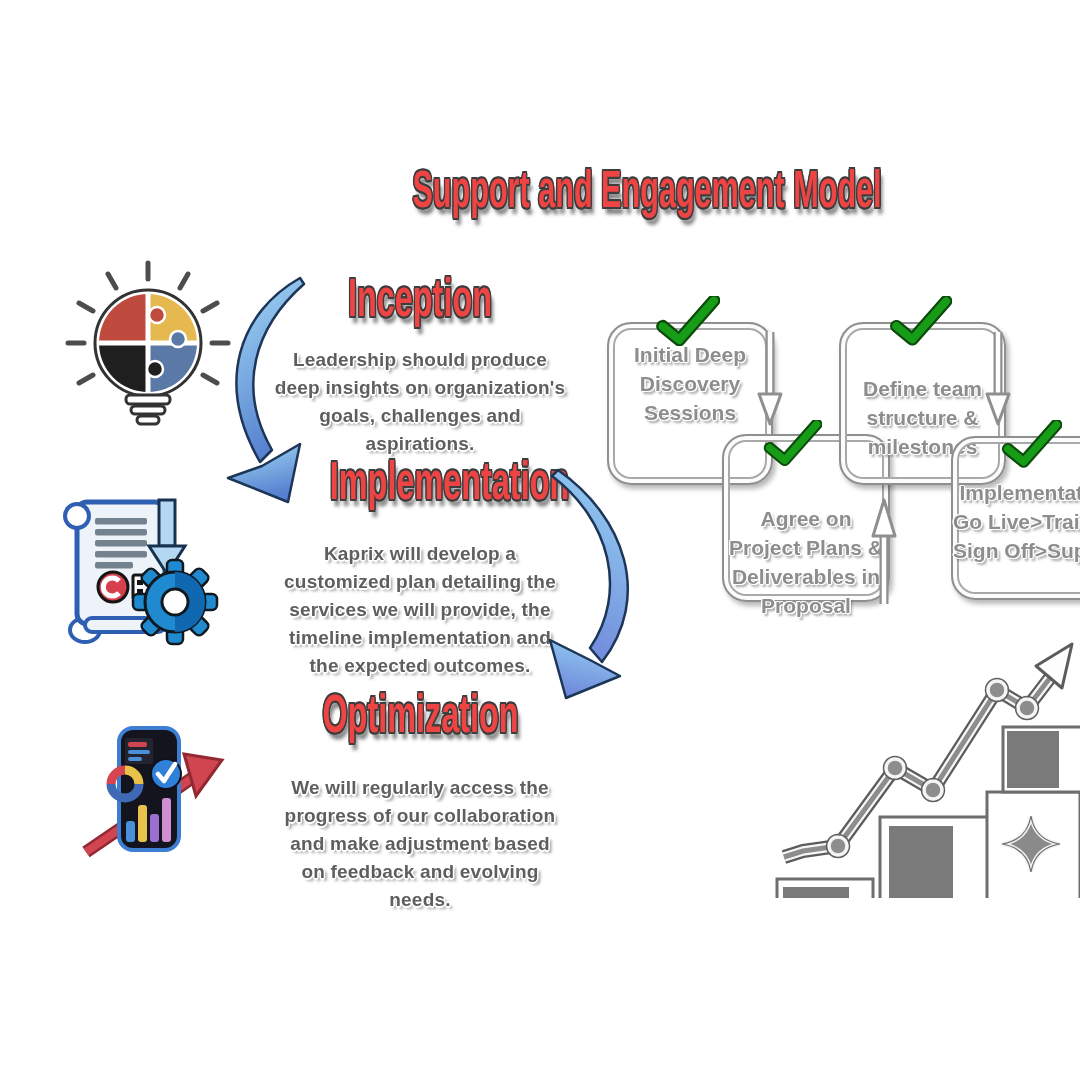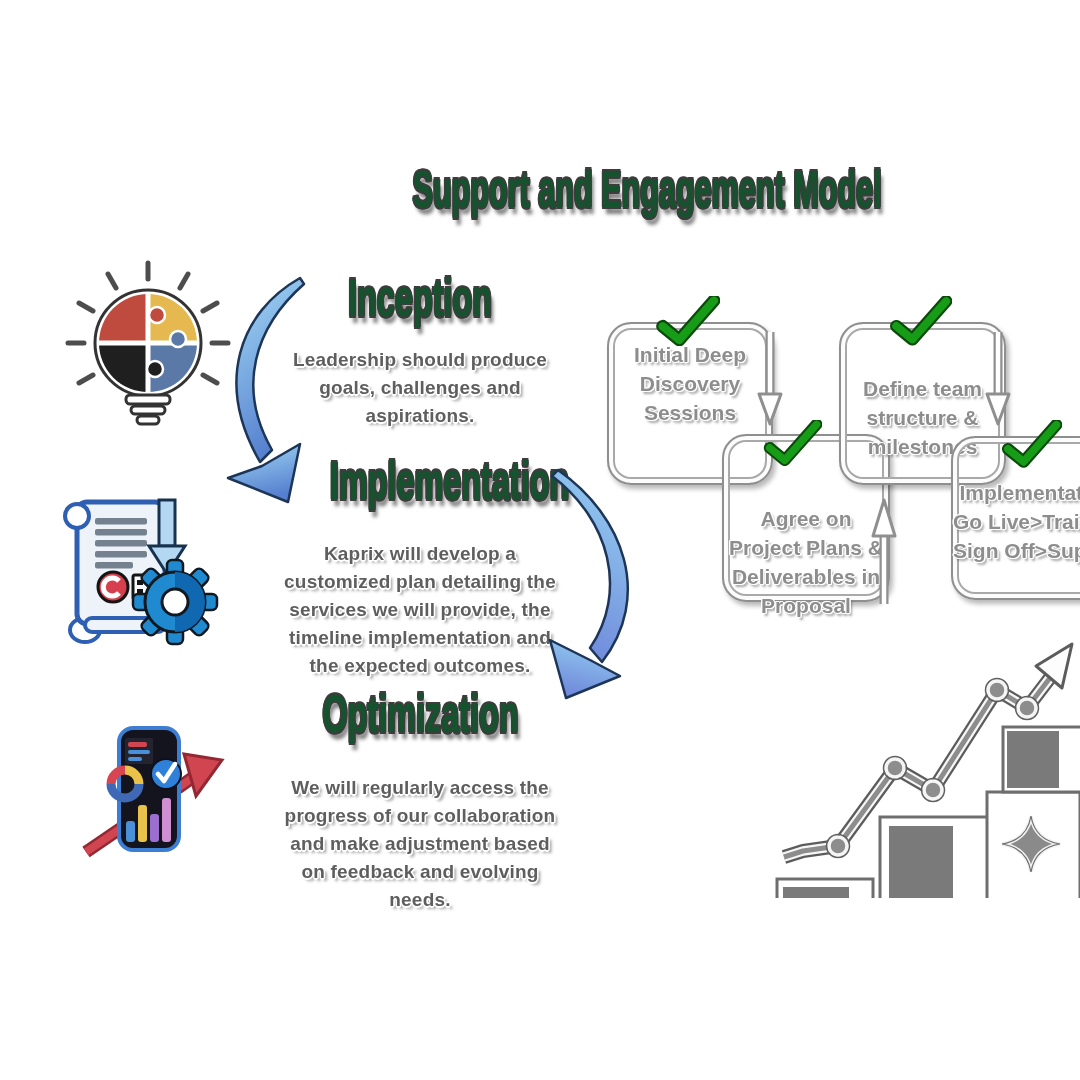--- a/index.html
+++ b/index.html
@@ -1,21 +1,21 @@
 <!DOCTYPE html>
 <html style="--background: #ffffff; --heading-fill: #ffffff; --heading-outline: #3d3d3d; --body-text: #5e5e5e; --box-text: #8d8d8d; --box-border: #8f8f8f; --check-green: #169c16; --flow-arrow-light: #a3d9f5; --flow-arrow-dark: #5577d0; --chart-gray: #8a8a8a; --icon-red: #c0453a; --icon-yellow: #e5b94f; --icon-blue: #2f80d8;"><head>
 <meta charset="utf-8">
 <style>
   html,body{margin:0;padding:0;background:#fff;}
   #canvas{position:relative;width:1080px;height:1080px;background:#fff;overflow:hidden;
           font-family:"Liberation Sans",sans-serif;}
   .abs{position:absolute;}
 
   
-  .hd{font-weight:bold;color:#14532d;white-space:nowrap;text-align:center;line-height:1;}
+  .hd{font-weight:bold;color:#ef4444;white-space:nowrap;text-align:center;line-height:1;}
   .hd .cond{display:inline-block;transform:scaleX(.6);transform-origin:50% 0;
     text-shadow:2.2px 0 #3d3d3d,-2.2px 0 #3d3d3d,0 2.2px #3d3d3d,0 -2.2px #3d3d3d,
       1.7px 1.7px #3d3d3d,-1.7px 1.7px #3d3d3d,1.7px -1.7px #3d3d3d,-1.7px -1.7px #3d3d3d,
       5px 7px 5px rgba(0,0,0,.5);}
   .title{font-size:51px;}
   .phase-hd{font-size:54px;}
 
   
   .para{font-size:19px;font-weight:bold;color:#5e5e5e;text-align:center;line-height:28px;
     letter-spacing:.2px;
@@ -81,20 +81,21 @@
     </defs>
     <path d="M100,6 C40,40 14,110 60,190 L72,178 C36,115 55,55 104,12 Z" fill="url(#bluegrad1)" stroke="#1d3557" stroke-width="2.5" stroke-linejoin="round"></path>
     <polygon points="88,230 28,206 62,194 100,172" fill="url(#bluegrad1)" stroke="#1d3557" stroke-width="2.5" stroke-linejoin="round"></polygon>
   </svg>
 
   <div class="abs hd phase-hd" style="left:250px;top:270px;width:340px;">
     <span class="cond">Inception</span>
   </div>
   <div class="abs para" style="left:250px;top:330px;width:340px;">
     <div>Leadership should produce</div>
+    <div>deep insights on organization's</div>
     <div>goals, challenges and</div>
     <div>aspirations.</div>
   </div>
 
   <svg class="abs" style="left:55px;top:490px;" width="180" height="170" viewBox="0 0 180 170">
     <ellipse cx="30" cy="140" rx="15" ry="12" fill="#fff" stroke="#2f5fb3" stroke-width="4"></ellipse>
     <rect x="22" y="12" width="88" height="122" rx="10" fill="#eef3f9" stroke="#2f5fb3" stroke-width="5"></rect>
     <circle cx="22" cy="26" r="12" fill="#fff" stroke="#2f5fb3" stroke-width="4"></circle>
     <rect x="30" y="128" width="80" height="14" rx="7" fill="#eef3f9" stroke="#2f5fb3" stroke-width="4"></rect>
     <g fill="#74828f">

